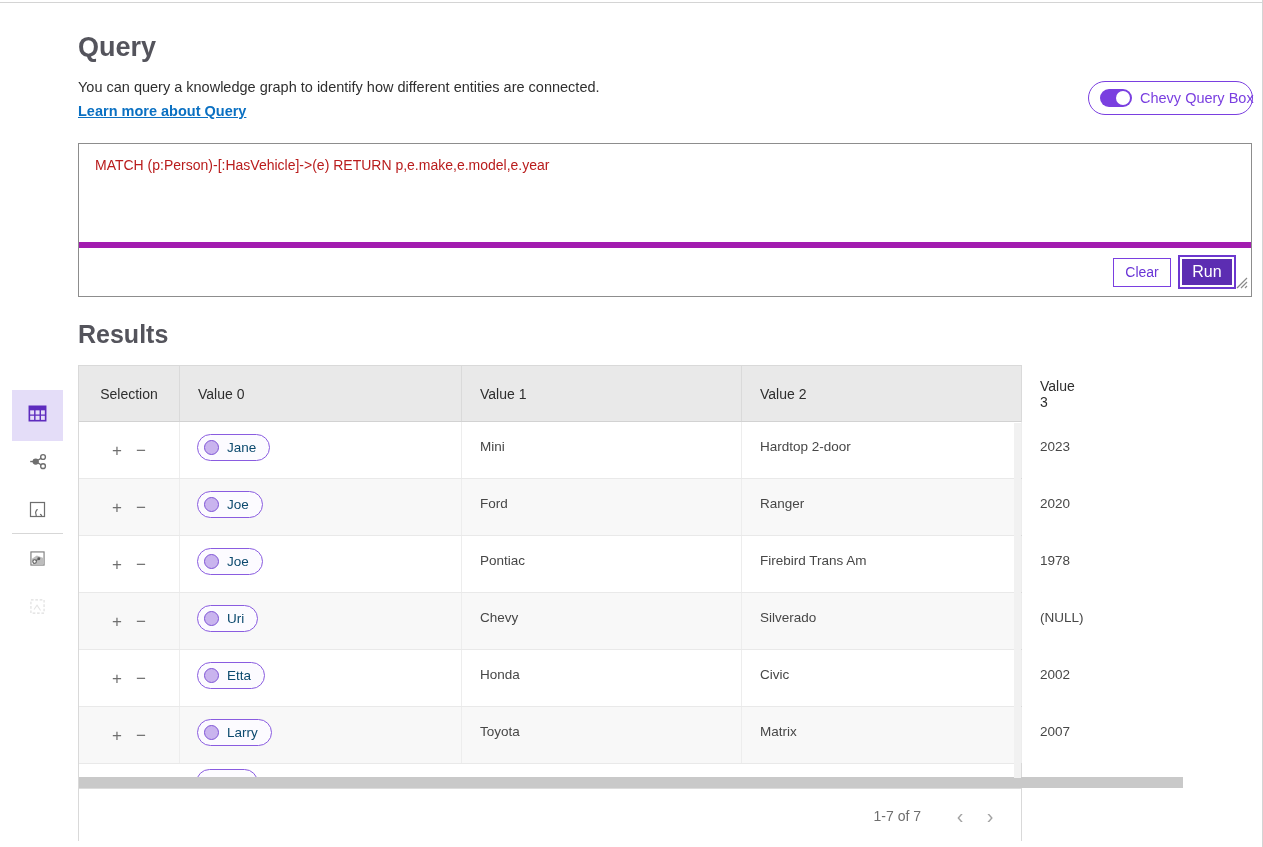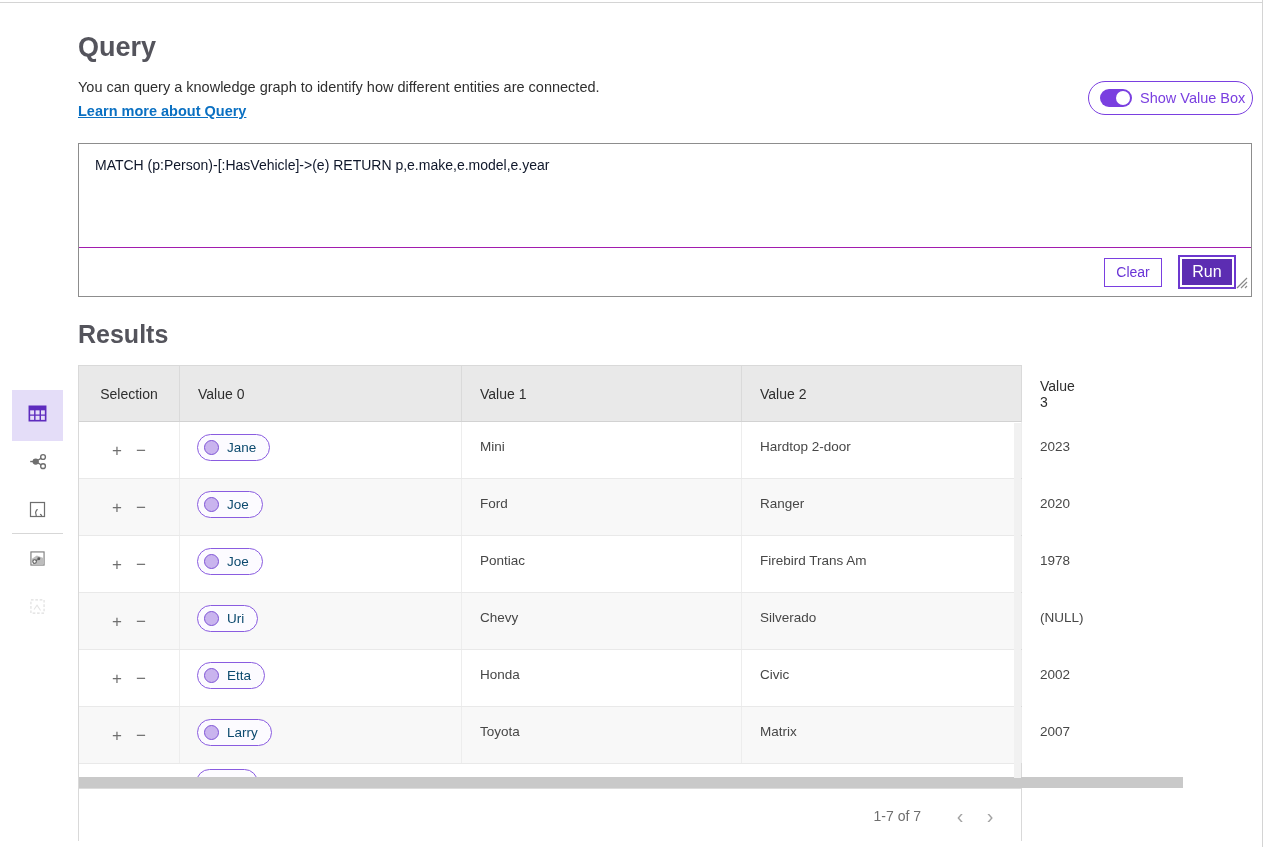--- a/index.html
+++ b/index.html
@@ -31,24 +31,24 @@
   .toggle-pill { position:absolute; left:1088px; top:81px; width:165px; height:34px;
                  border:1px solid var(--accent,#7a3fe0); border-radius:17px;
                  display:flex; align-items:center; padding-left:11px; cursor:pointer; background:#fff; }
   .switch-track { width:32px; height:18px; border-radius:9px; background:var(--accent,#7a3fe0); position:relative; flex:0 0 auto; }
   .switch-knob  { position:absolute; right:2px; top:2px; width:14px; height:14px; border-radius:50%; background:#fff; }
   .toggle-label { margin-left:8px; font-size:14.5px; color:var(--accent,#7a3fe0); white-space:nowrap; }
 
   
   .query-box { position:absolute; left:78px; top:143px; width:1174px; height:154px;
                border:1px solid #8d8d8d; background:#fff; }
-  .query-editor { position:relative; height:104px; border-bottom:1px solid #a21caf;
-                  padding:13px 16px; font-size:14px; color:#0f172a; white-space:pre-wrap; cursor:text; }
+  .query-editor { position:relative; height:104px; border-bottom:6px solid #a21caf;
+                  padding:13px 16px; font-size:14px; color:#b91c1c; white-space:pre-wrap; cursor:text; }
   .resize-handle { position:absolute; right:3px; bottom:3px; }
-  .query-footer { height:48px; display:flex; align-items:center; justify-content:flex-end; gap:16px; padding-right:15px; }
+  .query-footer { height:48px; display:flex; align-items:center; justify-content:flex-end; gap:7px; padding-right:15px; }
   .btn-clear { min-width:58px; height:29px; background:#fff; border:1px solid var(--accent,#7a3fe0);
                color:#6a35d6; font-size:14px; font-family:inherit; cursor:pointer; }
   .btn-run   { min-width:58px; height:34px; background:var(--run_fill,#5c2db2); border:2px solid #6c38cf;
                box-shadow:inset 0 0 0 2px #fff; color:#fff; font-size:16px; font-family:Liberation Sans, sans-serif; cursor:pointer; }
 
   
   .results-title { position:absolute; left:78px; top:320px; font-size:25px; font-weight:700; color:#54545c; }
   .results-table { position:absolute; left:78px; top:365px; width:944px; height:476px;
                    border:1px solid #d9d9d9; background:#fff; }
   .thead { display:flex; height:56px; background:#e9e9e9; border-bottom:1px solid #d2d2d2; }
@@ -143,21 +143,21 @@
 </div>
 
 <h1 class="page-title">Query</h1>
 <p class="page-desc">You can query a knowledge graph to identify how different entities are connected.</p>
 <a class="learn-link">Learn more about Query</a>
 
 <div class="toggle-pill">
   <span class="switch-track">
     <span class="switch-knob"></span>
   </span>
-  <span class="toggle-label">Show Value Box</span>
+  <span class="toggle-label">Chevy Query Box</span>
 </div>
 
 <div class="query-box">
   <div class="query-editor">MATCH (p:Person)-[:HasVehicle]-&gt;(e) RETURN p,e.make,e.model,e.year</div>
   <span class="resize-handle">
     <svg width="12" height="12" viewBox="0 0 12 12" stroke="#8a8a8a" stroke-width="1.2">
       <path d="M11 1L1 11M11 5L5 11M11 9L9 11" fill="none"></path>
     </svg>
   </span>
   <div class="query-footer">

